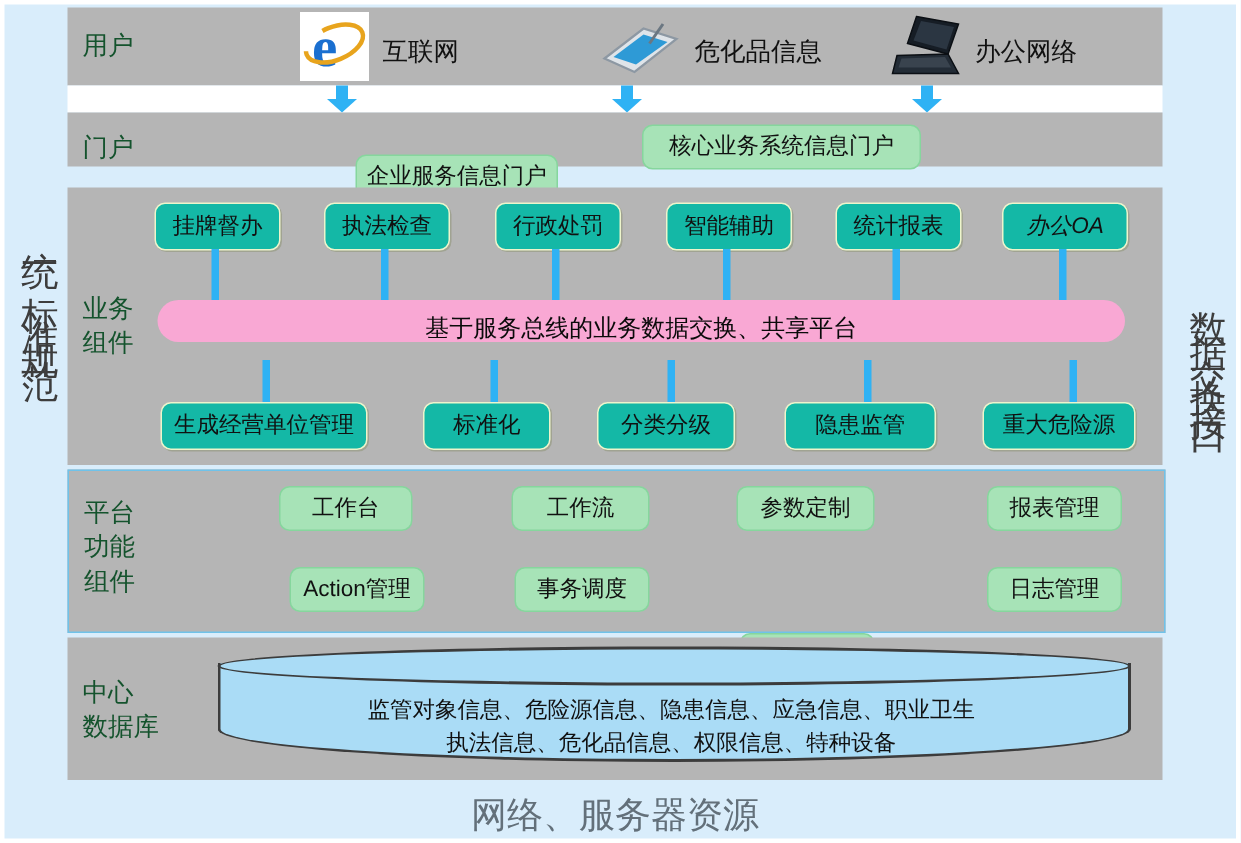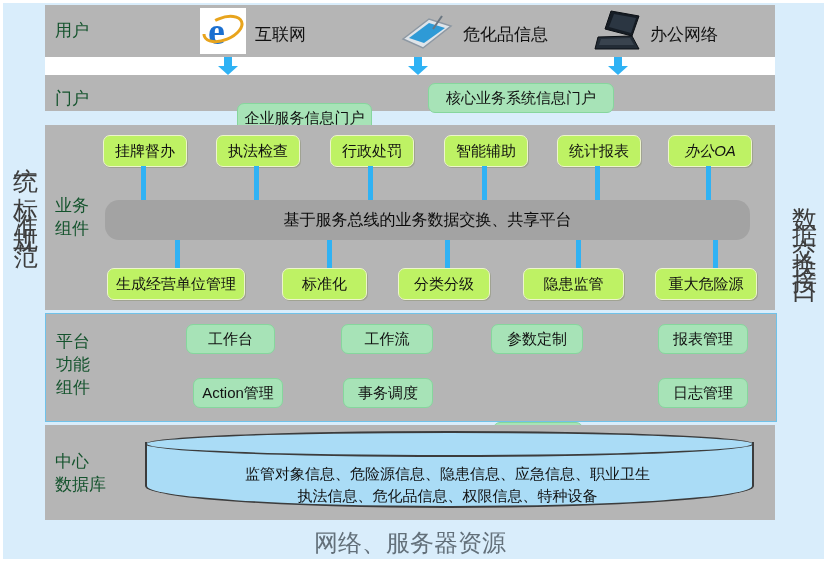--- a/index.html
+++ b/index.html
@@ -13,27 +13,27 @@
   .sec-business{top:125px;height:185px;}
   .sec-platform{top:313px;height:107px;border:1px solid #6fc2e9;}
   .sec-database{top:425px;height:95px;}
   .row-label{position:absolute;left:10px;font-family:"Liberation Serif",serif;
              font-size:17px;color:#14532d;white-space:pre-line;line-height:1.35;}
   .vlabel{position:absolute;writing-mode:vertical-lr;font-family:"Liberation Serif",serif;
           font-size:25px;letter-spacing:15px;color:#3d3d3d;}
   .vlabel-left{left:9px;top:148px;}
   .vlabel-right{left:788px;top:188px;}
   .ybox{position:absolute;height:30px;line-height:30px;text-align:center;
-        background:#bef264;border:1px solid #edf5cc;border-radius:7px;
+        background:#14b8a6;border:1px solid #edf5cc;border-radius:7px;
         font-size:15px;color:#111;box-shadow:1px 1px 0 rgba(120,130,80,.35);}
   .gbox{position:absolute;height:28px;line-height:28px;text-align:center;
         background:#a7e3b7;border:1px solid #86d69d;border-radius:7px;
         font-size:15px;color:#111;}
-  .busbar{position:absolute;left:60px;top:75px;width:645px;height:40px;line-height:40px;
-          background:#a3a3a3;border-radius:14px;text-align:center;font-size:16px;color:#0a0a0a;}
+  .busbar{position:absolute;left:60px;top:75px;width:645px;height:28px;line-height:40px;
+          background:#f9a8d4;border-radius:14px;text-align:center;font-size:16px;color:#0a0a0a;}
   .vline{position:absolute;width:5px;background:#2fb2f4;}
   .arrow{position:absolute;top:0;width:20px;height:18px;}
   .arrow .stem{position:absolute;left:6px;top:0;width:8px;height:9px;background:#2fb2f4;}
   .arrow .head{position:absolute;left:0;top:9px;width:0;height:0;
                border-left:10px solid transparent;border-right:10px solid transparent;
                border-top:9px solid #2fb2f4;}
   .usr-item-label{position:absolute;font-size:17px;color:#111;top:18px;}
   .icon-box{position:absolute;}
   .cyl-body{position:absolute;left:100px;top:17px;width:605px;height:64px;background:#aadcf6;
             border:2px solid #3c3c3c;border-top:none;border-radius:0 0 50% 50%/0 0 22px 22px;}

